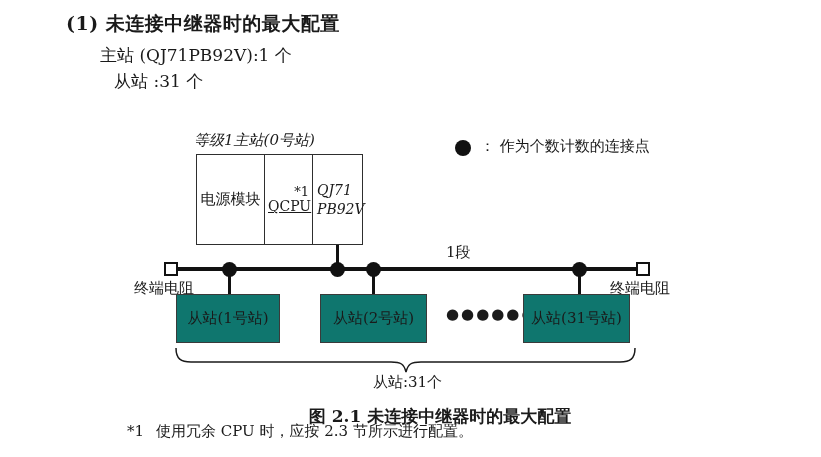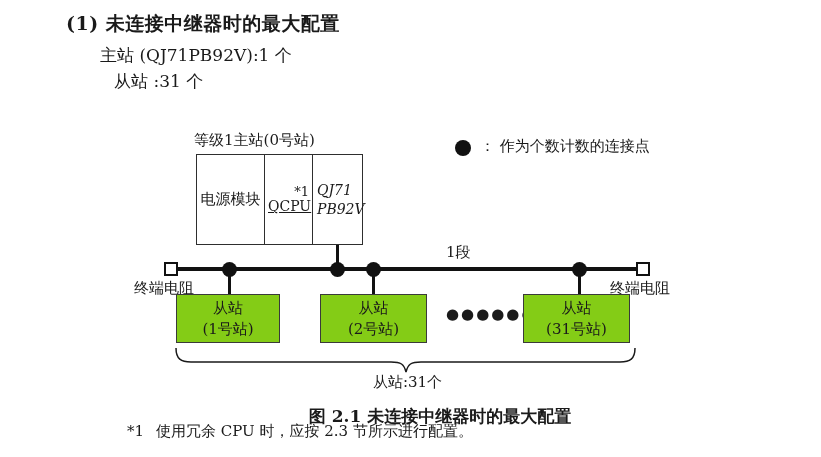--- a/index.html
+++ b/index.html
@@ -12,21 +12,21 @@
     overflow: hidden;
   }
   .abs { position: absolute; }
 
   
   .doc-title { left: 66px; top: 11px; font-size: 19px; font-weight: bold; letter-spacing: .5px; }
   .spec-line1 { left: 100px; top: 44px; font-size: 17px; }
   .spec-line2 { left: 114px; top: 70px; font-size: 17px; }
 
   
-  .master-label { left: 194px; top: 131px; font-size: 15px; }
+  .master-label { left: 194px; top: 131px; font-size: 15px; font-style: italic; }
   .master-box {
     left: 196px; top: 154px; width: 167px; height: 91px;
     display: flex; border: 1.5px solid #2e2e2e; background: #fff;
   }
   .cell { border-right: 1.5px solid #2e2e2e; display: flex; flex-direction: column; justify-content: center; font-size: 15px; }
   .cell:last-child { border-right: none; }
   .cell-power { width: 70px; align-items: center; }
   .cell-cpu { width: 48px; padding: 0 3px; }
   .cpu-note { font-size: 13px; text-align: right; line-height: 1.1; }
   .cpu-name { font-size: 14px; text-align: left; line-height: 1.1; text-decoration: underline; }
@@ -39,22 +39,22 @@
   .terminator { width: 14px; height: 14px; background: #fff; border: 2.2px solid #111; }
   .term-label { font-size: 15px; }
   .segment-label { left: 446px; top: 243px; font-size: 15px; text-align: right; }
 
   
   .legend { left: 455px; top: 137px; display: flex; align-items: flex-end; font-size: 15px; }
   .legend-dot { width: 16px; height: 16px; border-radius: 50%; background: #111; margin-right: 9px; }
 
   
   .slave-box {
-    top: 294px; height: 49px; border: 1.4px solid #3a3a3a; background: #84cc16;
-    display: flex; flex-direction: column; align-items: center; justify-content: center;
+    top: 294px; height: 49px; border: 1.4px solid #3a3a3a; background: #0f766e;
+    display: flex; flex-direction: row; align-items: center; justify-content: center;
     font-size: 15px; line-height: 1.35; text-align: center;
   }
   .ellipsis { left: 446px; top: 305px; font-size: 15px; letter-spacing: 2px; font-family: "DejaVu Sans", "Liberation Sans", sans-serif; }
 
   
   .brace { left: 175px; top: 346px; }
   .brace-label { left: 330px; top: 373px; width: 155px; text-align: center; font-size: 15px; }
   .figure-caption { left: 230px; top: 396px; width: 420px; text-align: center; font-size: 17px; font-weight: bold; margin-top: 9px; }
   .footnote { left: 127px; top: 422px; display: flex; font-size: 15px; }
   .footnote-marker { margin-right: 12px; }

